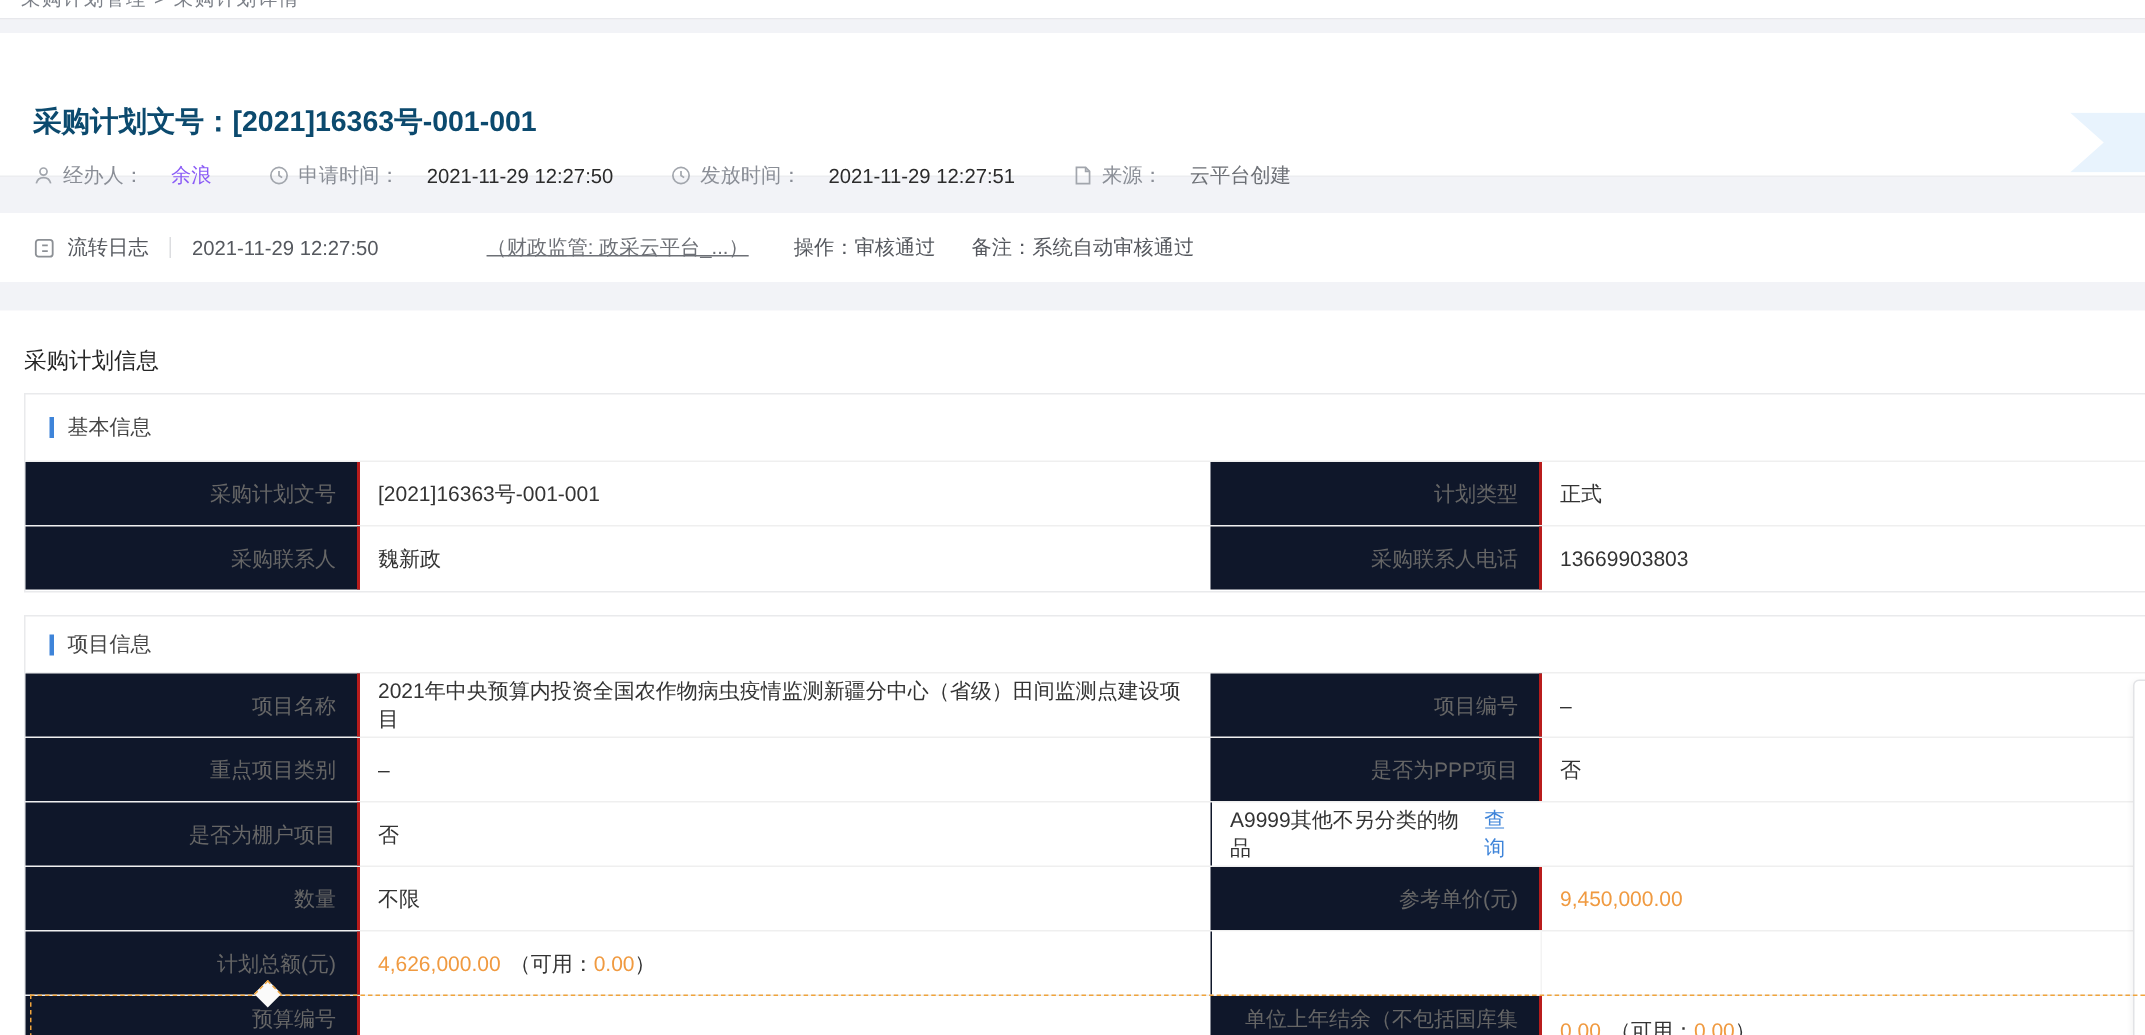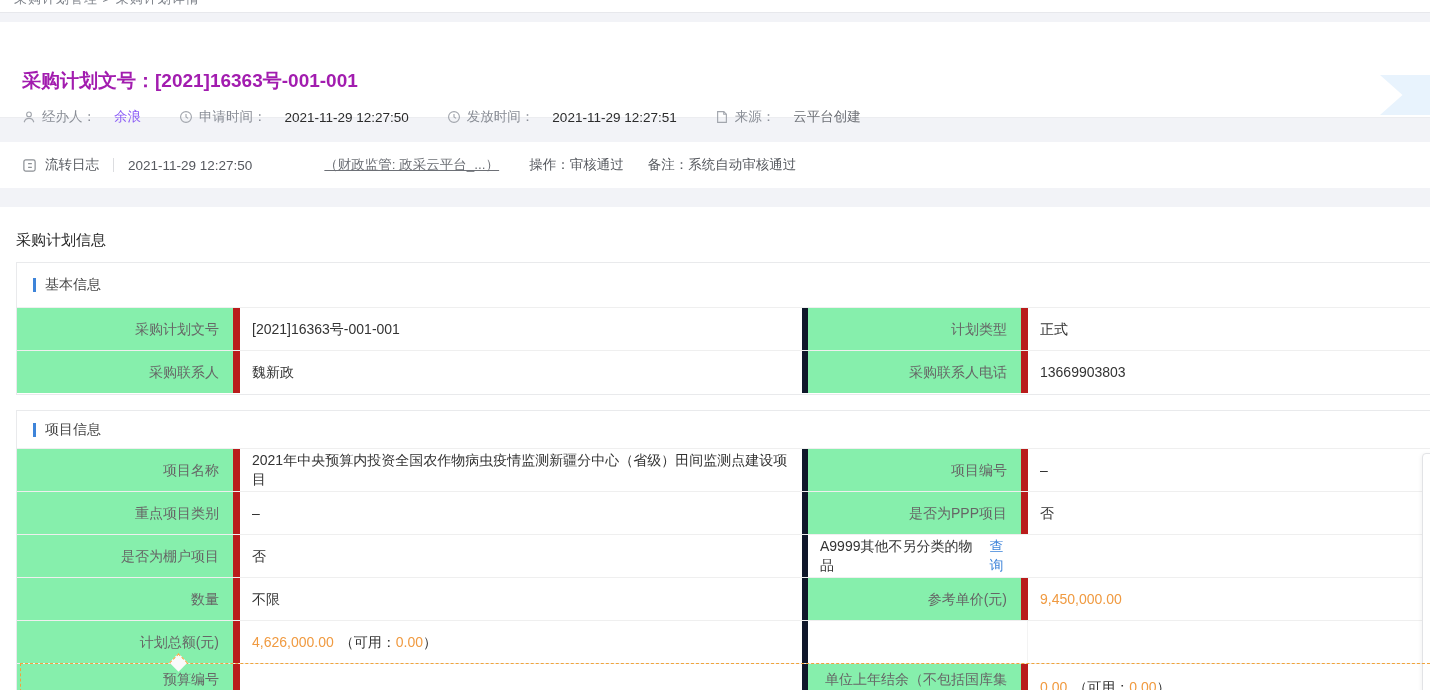--- a/index.html
+++ b/index.html
@@ -12,21 +12,21 @@
   }
   
   .topbar { position:absolute; top:0; left:0; width:100%; height:13px; background:#fff;
     border-bottom:1px solid #e7e8ec; overflow:hidden; }
   .topbar .bc { position:absolute; top:-10px; left:14px; font-size:13px; color:#7c8088;
     white-space:nowrap; letter-spacing:1px; }
 
   
   .header-card { position:absolute; top:22px; left:0; width:100%; height:96px; background:#fff;
     border-bottom:1px solid #ecedf0; }
-  .header-title { position:absolute; left:22px; top:46px; font-size:19px; font-weight:bold; color:#a21caf; }
+  .header-title { position:absolute; left:22px; top:46px; font-size:19px; font-weight:bold; color:#0c4a6e; }
   .header-meta { position:absolute; left:22px; top:86px; display:flex; gap:26px; align-items:center;
     font-size:13.5px; color:#8a8e96; white-space:nowrap; }
   .meta-item { display:flex; align-items:center; gap:6px; }
   .meta-item .val { color:#2b2b2b; }
   .meta-item .val.link { color:#8b5cf6; cursor:pointer; }
   .meta-item .val.soft { color:#6d7076; }
   .icon { display:inline-flex; color:#a2a6ad; }
   .status-arrow { position:absolute; right:0; top:53px; width:50px; height:40px; background:#e8f3fd;
     clip-path: polygon(0 0, 100% 0, 100% 100%, 0 100%, 45% 50%); }
 
@@ -46,24 +46,24 @@
   .box { position:absolute; left:16px; width:1480px; background:#fff; border:1px solid #e9eaec; }
   .box1 { top:55px; height:133px; }
   .box2 { top:203px; height:330px; }
   .box-head { display:flex; align-items:center; padding-left:16px; font-size:14px; color:#454545; }
   .box1 .box-head { height:44px; }
   .box2 .box-head { height:37px; }
   .blue-bar { width:3px; height:14px; background:#3e84d9; margin-right:9px; }
 
   .row { display:grid; grid-template-columns:223px 568px 220px 1fr; border-top:1px solid #efefef; min-height:43px; }
   .cell { display:flex; align-items:center; font-size:14px; line-height:1.35; }
-  .lbl { background:#86efac; color:#666; justify-content:flex-end; text-align:right;
-    padding:0 14px; border-right:7px solid #b91c1c; }
+  .lbl { background:#0f172a; color:#666; justify-content:flex-end; text-align:right;
+    padding:0 14px; border-right:2px solid #b91c1c; }
   .val { color:#333; padding:0 12px; }
-  .val.v1 { border-right:6px solid #0f172a; }
+  .val.v1 { border-right:1px solid #0f172a; }
   .lbl.blank { background:#fff; border-right:1px solid #f3f3f3; }
   .orange { color:#f09a40; }
   .qlink { color:#3e84d9; margin-left:12px; cursor:pointer; }
   .gap6 { display:inline-block; width:6px; }
   .r6 .lbl { align-items:flex-start; padding-top:6px; }
   .r6 .val { align-items:flex-start; padding-top:14px; }
 
   
   .dash-box { position:absolute; left:20px; top:663px; width:1430px; height:60px;
     border:1px dashed #f0a43c; pointer-events:none; z-index:5; }

